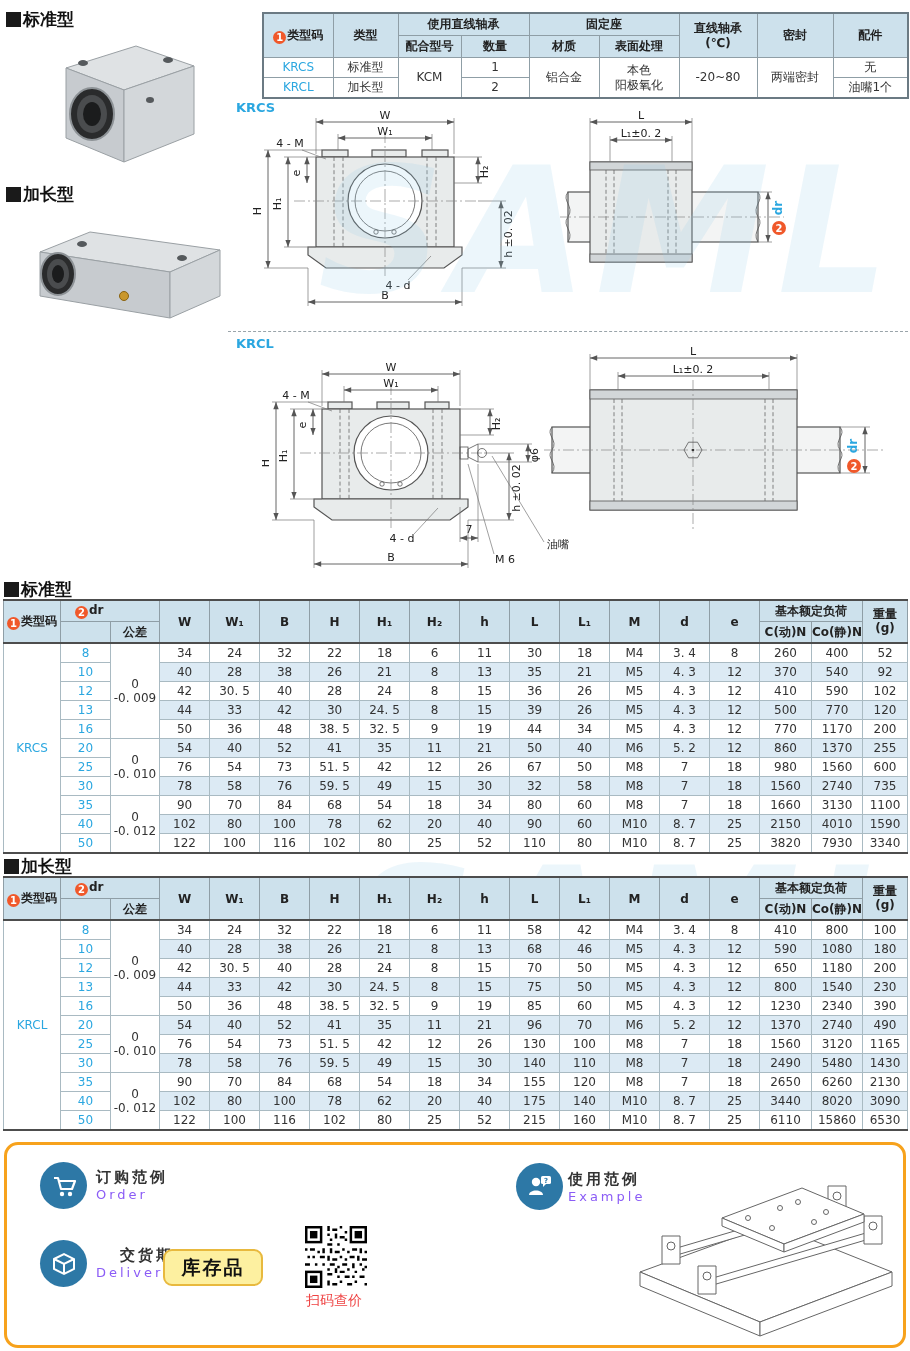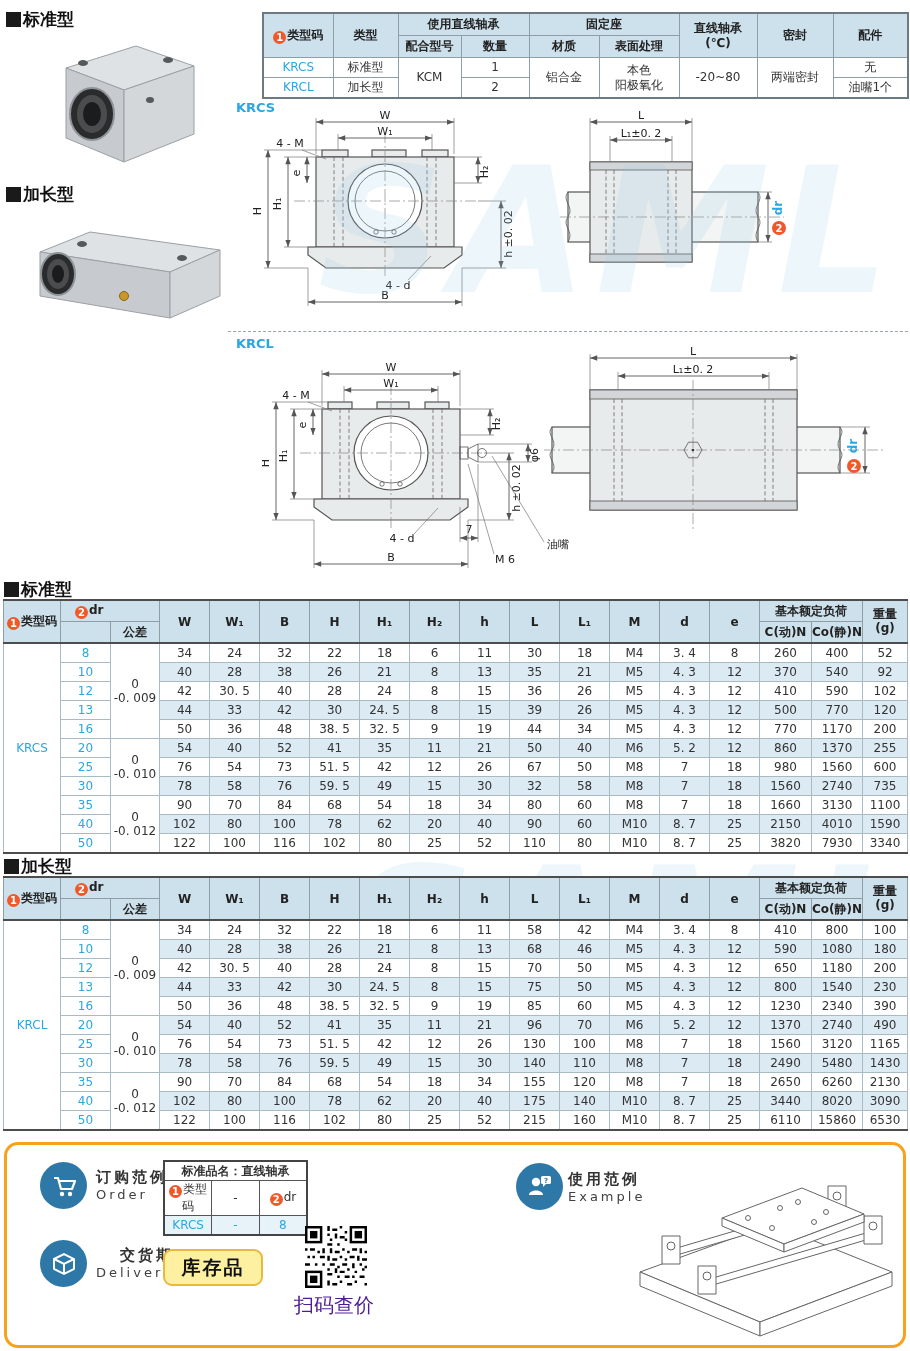--- a/index.html
+++ b/index.html
@@ -48,29 +48,29 @@
   .dashed-sep{position:absolute;left:228px;top:331px;width:680px;border-top:1px dashed #9aa4aa;}
   
   .wm{position:absolute;font-size:175px;font-weight:bold;font-style:italic;
       color:rgba(150,205,235,0.18);pointer-events:none;letter-spacing:8px;margin-left:48px;}
   
   .bottom-box{position:absolute;left:4px;top:1142px;width:896px;height:200px;
               border:3px solid #f7a21c;border-radius:14px;background:#fff;}
   .iconc{position:absolute;width:47px;height:47px;border-radius:50%;background:#2d78a6;
          display:flex;align-items:center;justify-content:center;}
   .lbl-cn{font-size:15px;font-weight:bold;color:#333;letter-spacing:3px;}
-  .lbl-en{font-size:13px;color:#404040;letter-spacing:3px;}
+  .lbl-en{font-size:13px;color:#8b5cf6;letter-spacing:3px;}
   .ordtab{position:absolute;left:163px;top:1160px;width:145px;font-size:12px;border:2px solid #444;}
   .ordtab td{border:1px solid #555;text-align:center;height:18px;padding:0;background:#fff;}
   .ordtab .hd{font-weight:bold;}
   .ordtab .valrow td{background:#e8f2f9;color:#2ba7e0;}
   .badge{position:absolute;left:163px;top:1249px;width:96px;height:33px;background:#fdf0a0;
          border:2px solid #e8b93e;border-radius:9px;display:flex;align-items:center;justify-content:center;
          font-size:19px;font-weight:bold;color:#111;letter-spacing:2px;}
-  .qr-label{position:absolute;left:288px;top:1292px;width:92px;text-align:center;font-size:20px;color:#4c1d95;}
+  .qr-label{position:absolute;left:288px;top:1292px;width:92px;text-align:center;font-size:14px;color:#ef4444;}
 </style>
 </head>
 <body>
 
 <div class="page">
 
   <div class="sec-title" style="left:6px;top:8px;">
     <span class="sq"></span>
     <span>标准型</span>
   </div>
@@ -913,39 +913,20 @@
       <path d="M4,6 h4 l3,11 h11 l3,-8 H9" fill="none" stroke="#fff" stroke-width="2.2" stroke-linejoin="round"></path>
       <circle cx="12" cy="22" r="2.2" fill="#fff"></circle>
         <circle cx="20" cy="22" r="2.2" fill="#fff"></circle>
     </svg>
   </div>
   <div class="abs" style="left:96px;top:1168px;">
     <div class="lbl-cn">订购范例</div>
     <div class="lbl-en">Order</div>
   </div>
 
-  <table class="ordtab">
-    <tbody>
-        <tr>
-      <td colspan="3" class="hd">标准品名：直线轴承</td>
-    </tr>
-    <tr>
-      <td style="width:64px;">
-        <span class="mk">1</span><span>类型码</span></td>
-      <td style="width:18px;">-</td>
-      <td>
-        <span class="mk">2</span><span>dr</span></td>
-    </tr>
-    <tr class="valrow">
-      <td>KRCS</td>
-      <td>-</td>
-      <td>8</td>
-    </tr>
-  </tbody>
-    </table>
 
   <div class="iconc" style="left:40px;top:1240px;">
     <svg width="28" height="28" viewBox="0 0 28 28">
       <polygon points="4,9 14,4 24,9 24,19 14,24 4,19" fill="none" stroke="#fff" stroke-width="2"></polygon>
       <polyline points="4,9 14,14 24,9" fill="none" stroke="#fff" stroke-width="2"></polyline>
       <line x1="14" y1="14" x2="14" y2="24" stroke="#fff" stroke-width="2"></line>
     </svg>
   </div>
   <div class="abs" style="left:96px;top:1246px;text-align:right;">
     <div class="lbl-cn">交货期</div>

